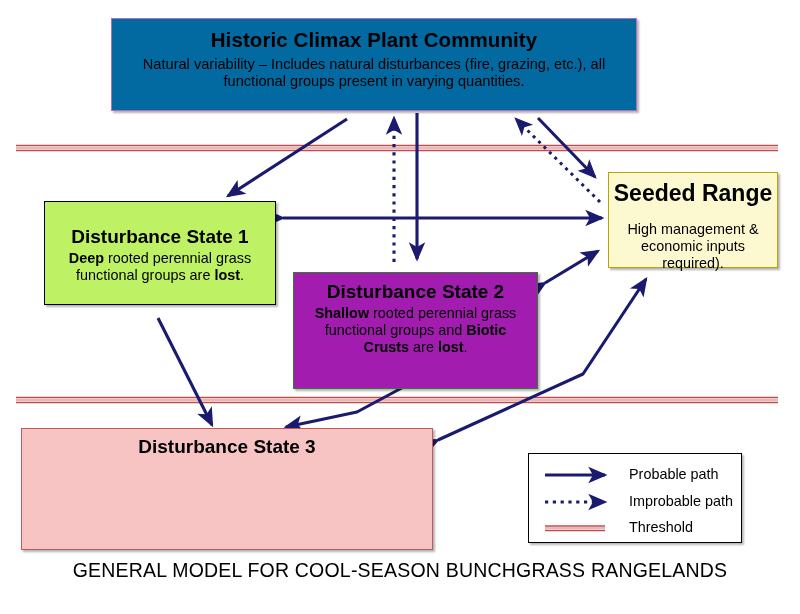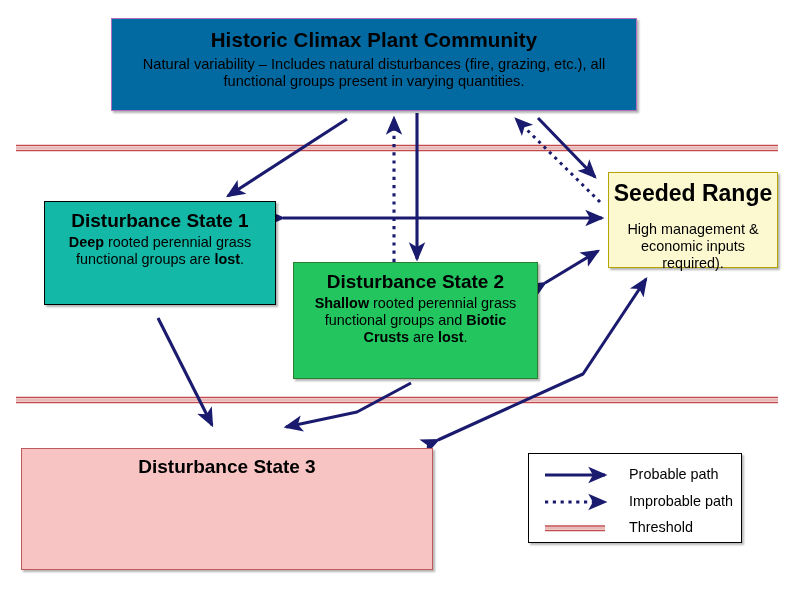--- a/index.html
+++ b/index.html
@@ -21,36 +21,36 @@
   
   #hcpc{left:111px;top:18px;width:526px;height:93px;
         background:#0369a1;border:1px solid #b06fc0;
         box-shadow:2px 2px 2px rgba(0,0,0,0.30);
         padding-top:9px;}
   #hcpc .title{font-size:20.5px;letter-spacing:0.1px;margin-bottom:4px;}
   #hcpc .body{font-size:14.6px;padding:0 14px;}
 
   
   #ds1{left:44px;top:201px;width:232px;height:104px;
-       background:#14b8a6;border:1px solid #000000;
+       background:#bef264;border:1px solid #000000;
        box-shadow:2px 2px 2px rgba(0,0,0,0.30);
-       padding-top:8px;}
+       padding-top:24px;}
   #ds1 .title{font-size:19px;margin-bottom:2px;}
   #ds1 .body{font-size:14.4px;padding:0 8px;}
 
   
-  #ds2{left:293px;top:262px;width:245px;height:117px;
-       background:#22c55e;border:1px solid #2e7d32;
+  #ds2{left:293px;top:272px;width:245px;height:117px;
+       background:#a21caf;border:1px solid #2e7d32;
        box-shadow:2px 2px 2px rgba(0,0,0,0.30);
        padding-top:8px;}
   #ds2 .title{font-size:19px;margin-bottom:2px;}
   #ds2 .body{font-size:14.4px;padding:0 6px;}
 
   
-  #ds3{left:21px;top:448px;width:412px;height:122px;
+  #ds3{left:21px;top:428px;width:412px;height:122px;
        background:#f7c3c3;border:1px solid #c05a5a;
        box-shadow:2px 2px 2px rgba(0,0,0,0.30);
        padding-top:7px;}
   #ds3 .title{font-size:19px;margin-bottom:2px;}
   #ds3 .body{font-size:14.6px;padding:0 10px;}
 
   
   #seeded{left:608px;top:172px;width:170px;height:96px;
           background:#fcf8d0;border:1px solid #b8a400;
           box-shadow:2px 2px 2px rgba(0,0,0,0.30);
@@ -180,14 +180,15 @@
           <line x1="2" y1="9" x2="62" y2="9" stroke="#c44b4b" stroke-width="1.6"></line>
           <line x1="2" y1="13.5" x2="62" y2="13.5" stroke="#c44b4b" stroke-width="1.6"></line>
           <line x1="2" y1="11.2" x2="62" y2="11.2" stroke="#e7b9b9" stroke-width="2.2"></line>
         </svg>
       </span>
       <span class="lbl">Threshold</span>
     </div>
 
   </div>
 
+  <div id="caption">GENERAL MODEL FOR COOL-SEASON BUNCHGRASS RANGELANDS</div>
 
 </div>
 
 </body></html>

